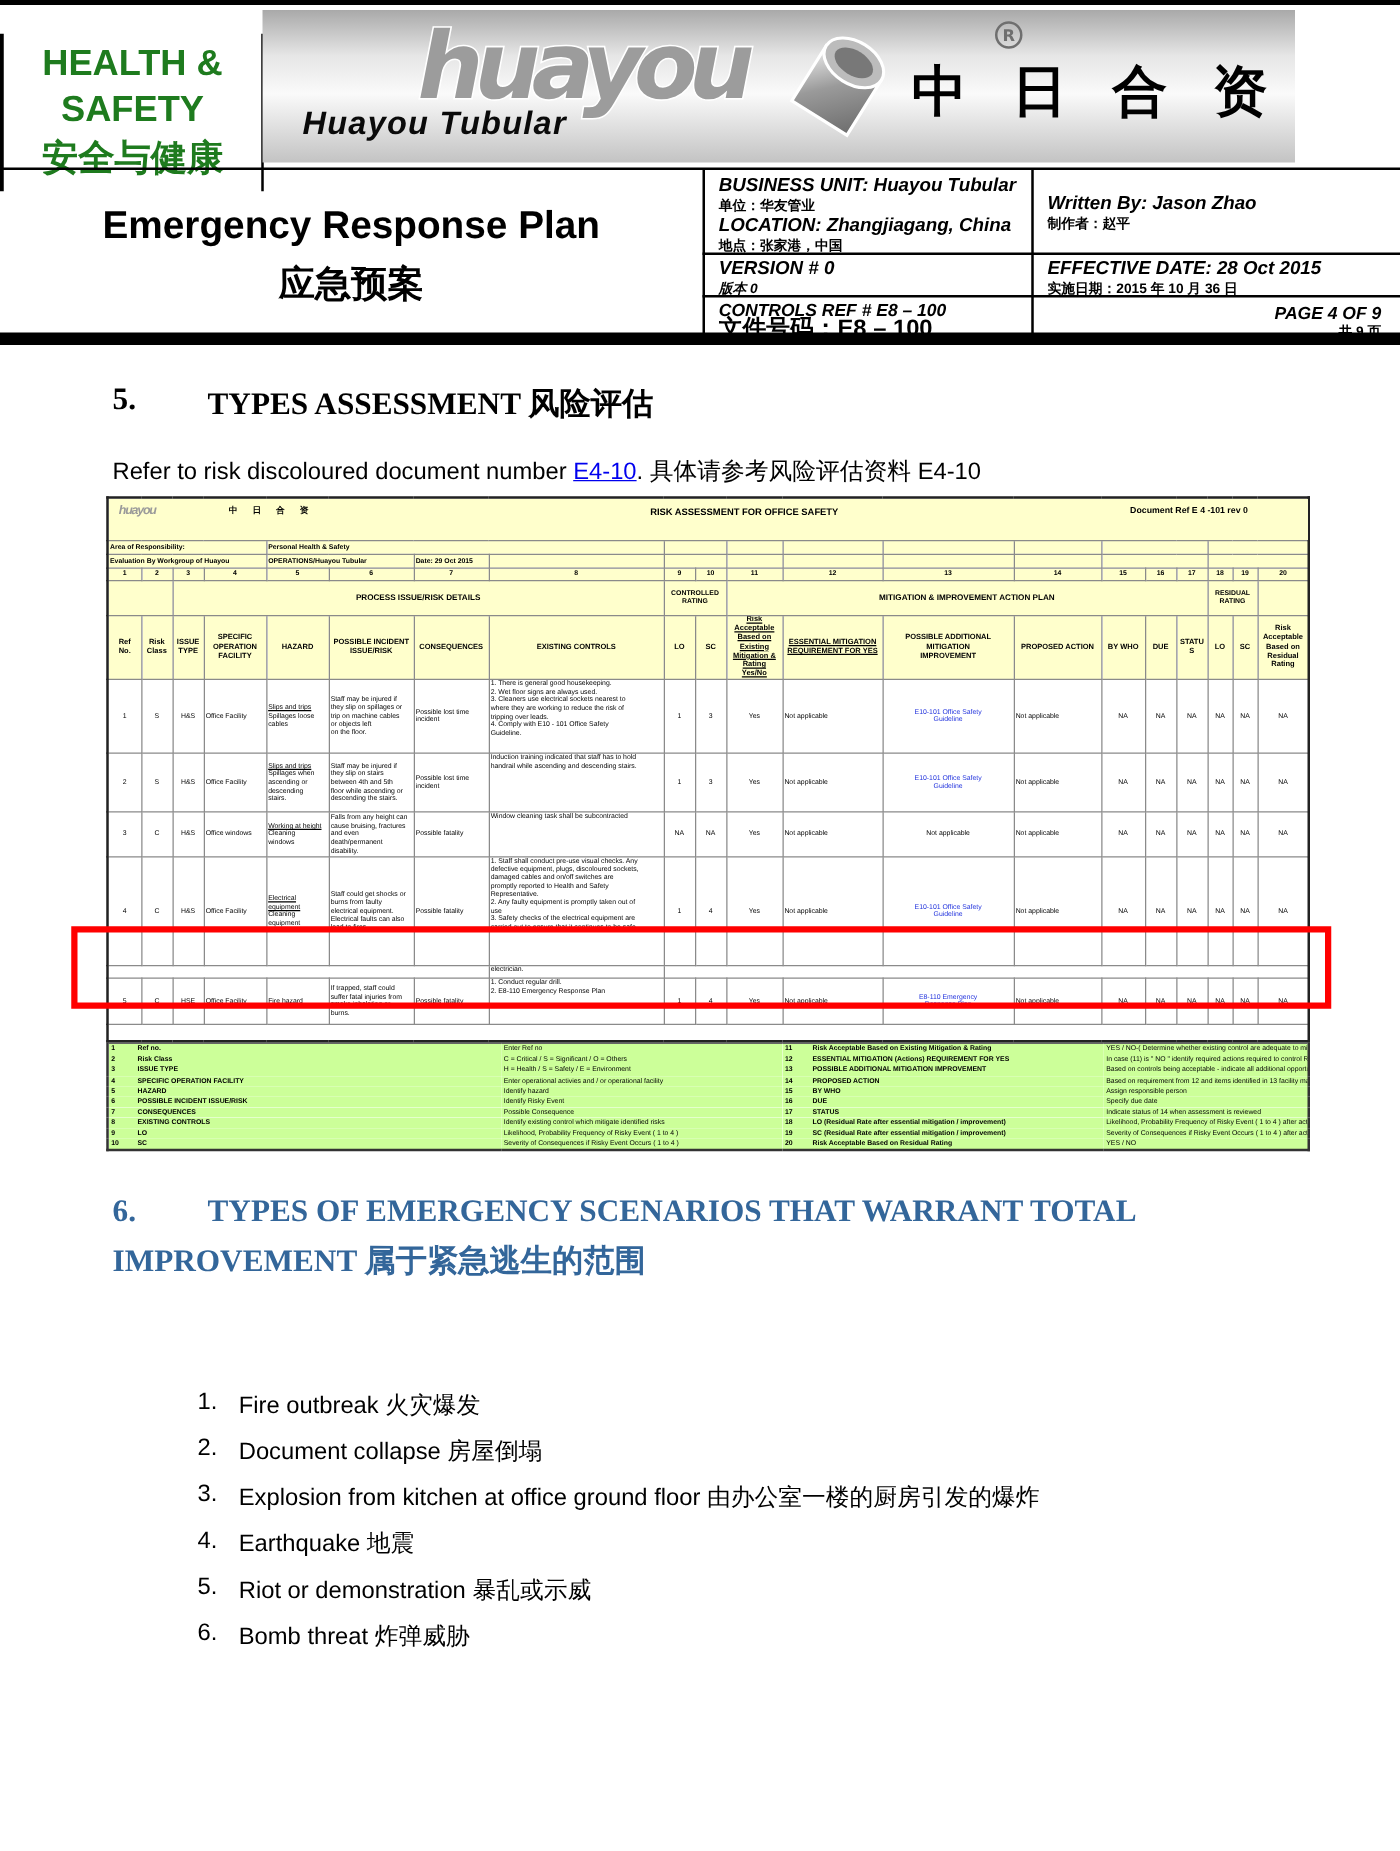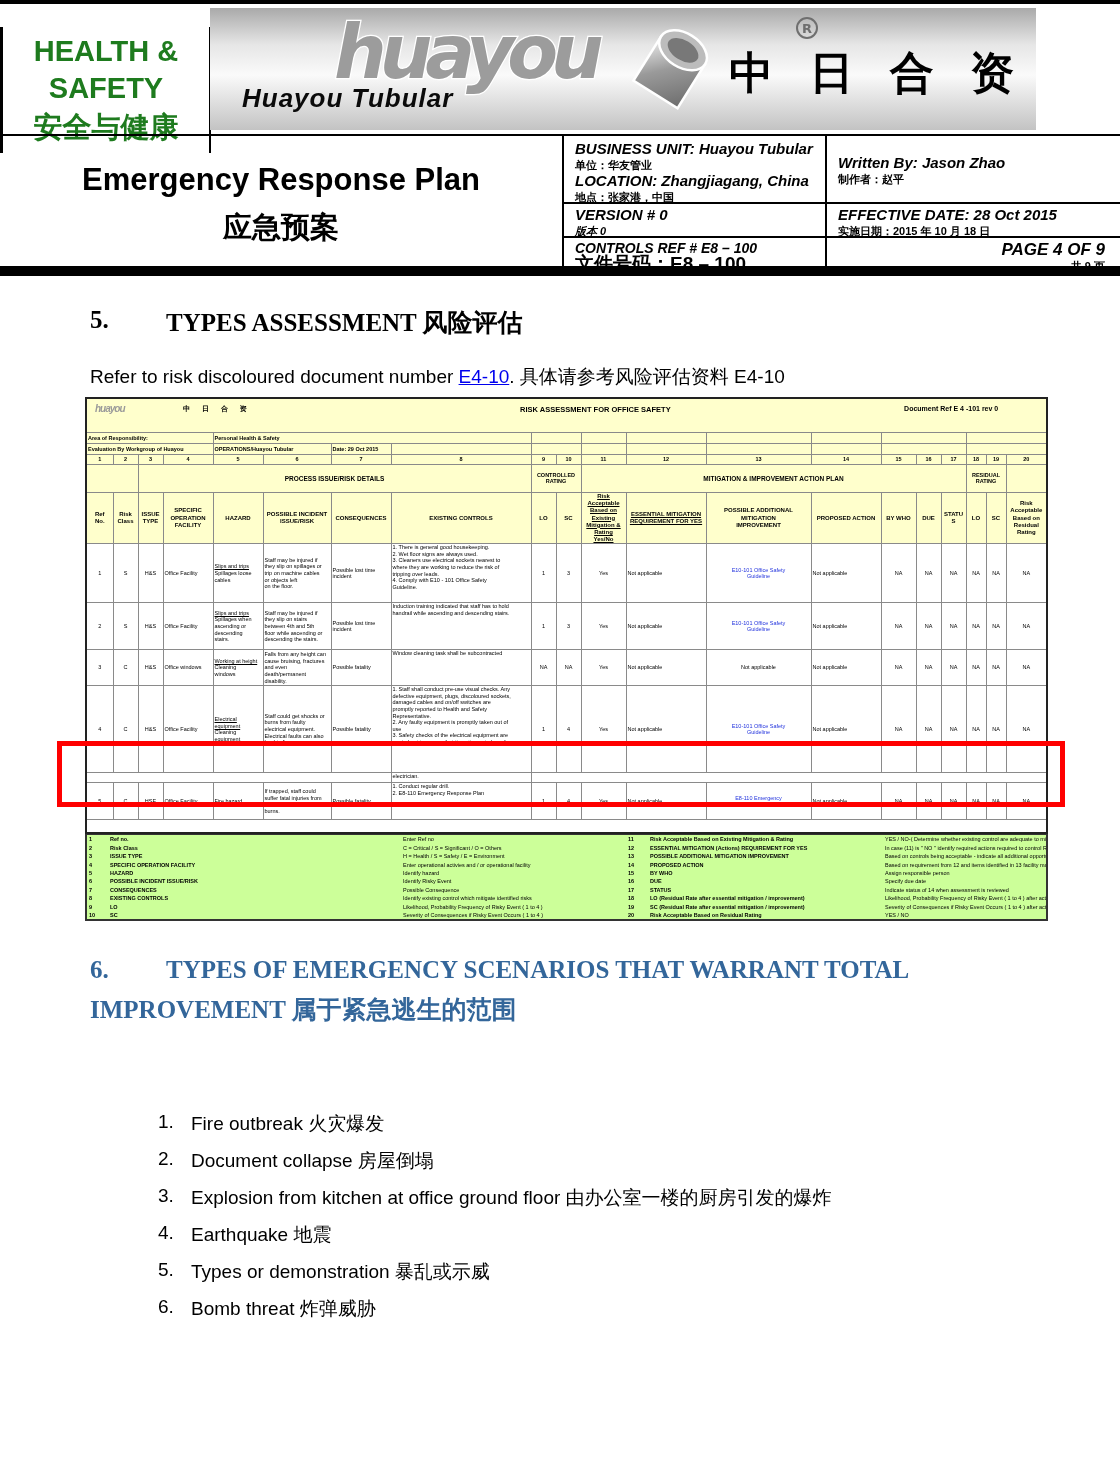--- a/index.html
+++ b/index.html
@@ -121,28 +121,28 @@
       <div class="zh-s">单位：华友管业</div>
       <div class="bi">LOCATION: Zhangjiagang, China</div>
       <div class="zh-s">地点：张家港，中国</div>
     </div>
     <div class="cell" style="left:575px;top:70px;width:240px">
       <div class="bi">VERSION #  0</div>
       <div class="zh-s" style="font-style:italic">版本 0</div>
     </div>
     <div class="cell" style="left:838px;top:70px;width:270px">
       <div class="bi">EFFECTIVE DATE: 28 Oct 2015</div>
-      <div class="zh-s">实施日期：2015 年 10 月 18 日</div>
+      <div class="zh-s">实施日期：2015 年 10 月 36 日</div>
     </div>
     <div class="cell" style="left:575px;top:103px;width:240px">
       <div class="bi" style="font-size:14px">CONTROLS REF # E8 – 100</div>
       <div class="zh-s" style="font-size:19px">文件号码：E8 – 100</div>
     </div>
     <div class="cell" style="left:838px;top:105px;width:267px;text-align:right">
-      <div class="bi" style="font-size:17px">PAGE 4 OF 9</div>
+      <div class="bi" style="font-size:14px">PAGE 4 OF 9</div>
       <div class="zh-s">共 9 页</div>
     </div>
   </div>
   <div class="black-bar"></div>
 
   <div class="sec-head" id="sec5">
     <span class="sec-num">5.</span>
     <span>TYPES ASSESSMENT 风险评估</span>
   </div>
   <div class="intro"><span>Refer to risk discoloured document number </span><a class="link" href="#">E4-10</a><span>. 具体请参考风险评估资料 E4-10</span></div>
@@ -566,21 +566,21 @@
       <div class="row">
         <span class="num">3.</span>
         <span>Explosion from kitchen at office ground floor 由办公室一楼的厨房引发的爆炸</span>
       </div>
       <div class="row">
         <span class="num">4.</span>
         <span>Earthquake 地震</span>
       </div>
       <div class="row">
         <span class="num">5.</span>
-        <span>Types or demonstration 暴乱或示威</span>
+        <span>Riot or demonstration 暴乱或示威</span>
       </div>
       <div class="row">
         <span class="num">6.</span>
         <span>Bomb threat 炸弹威胁</span>
       </div>
     </div>
 
 </div>
 
 </body></html>

